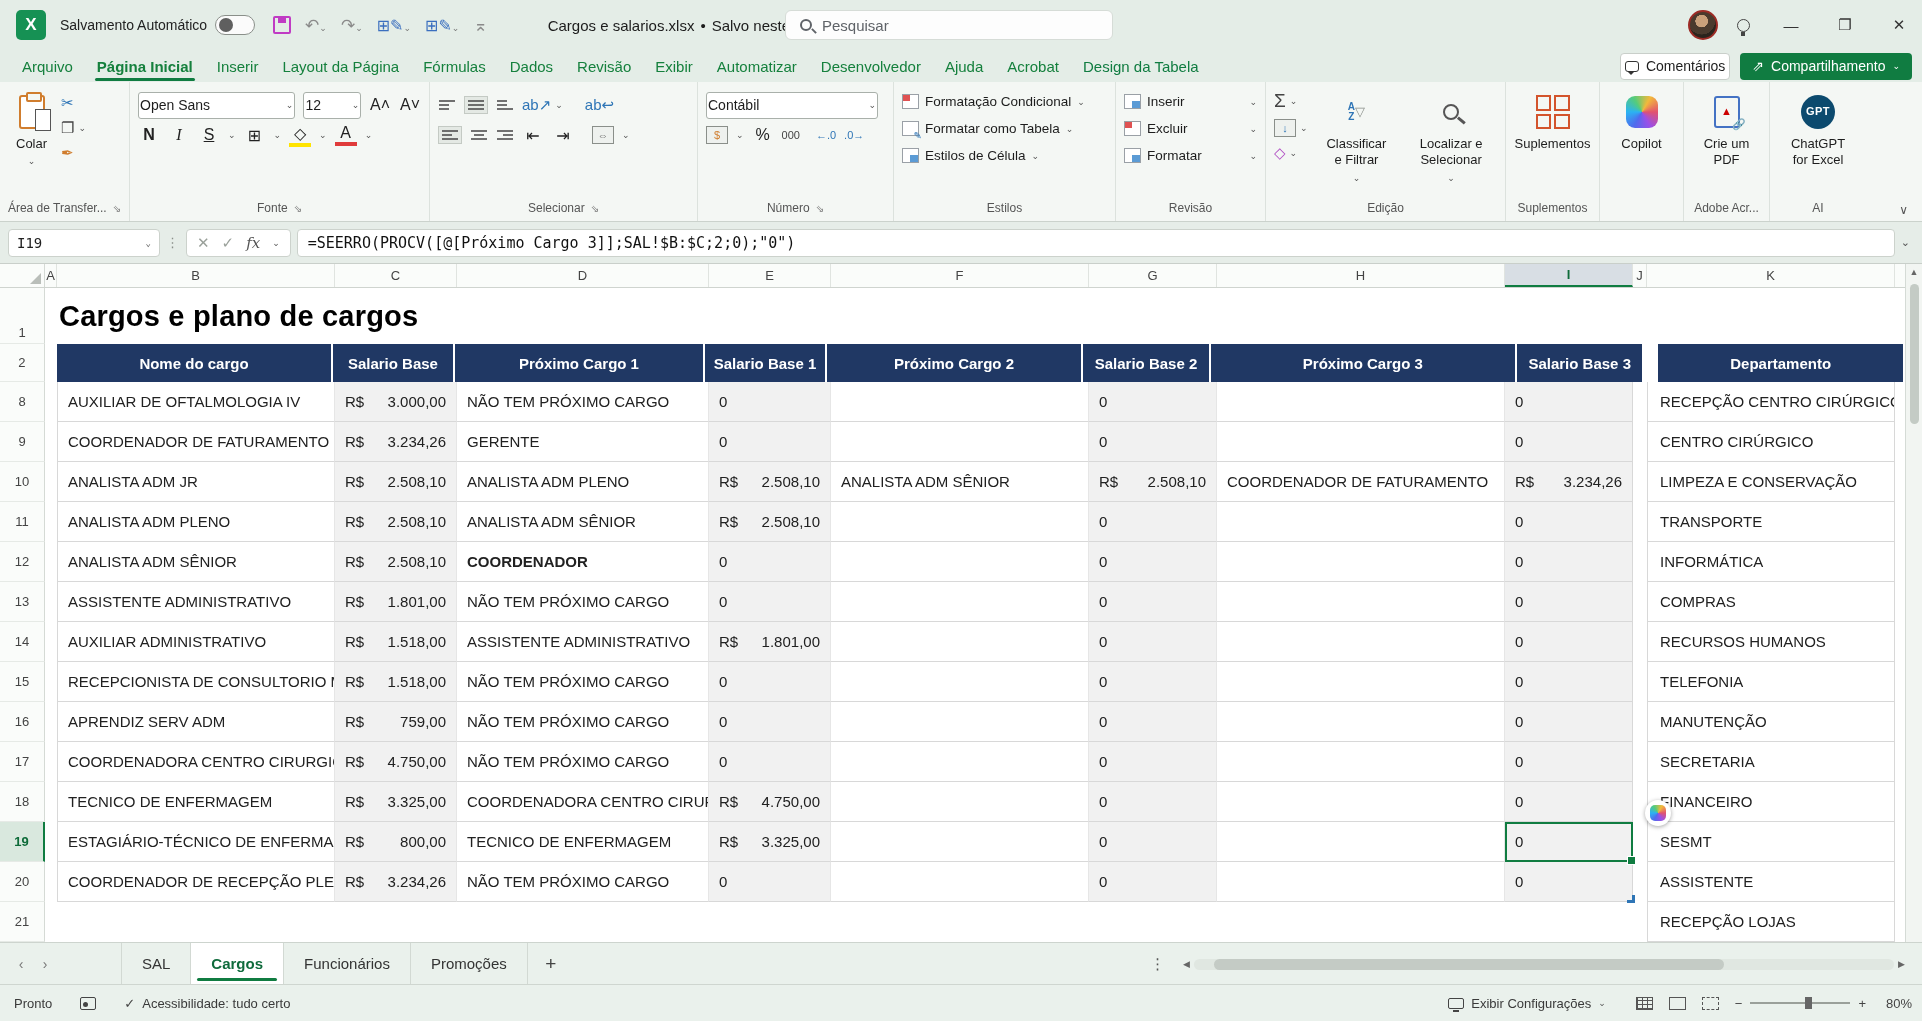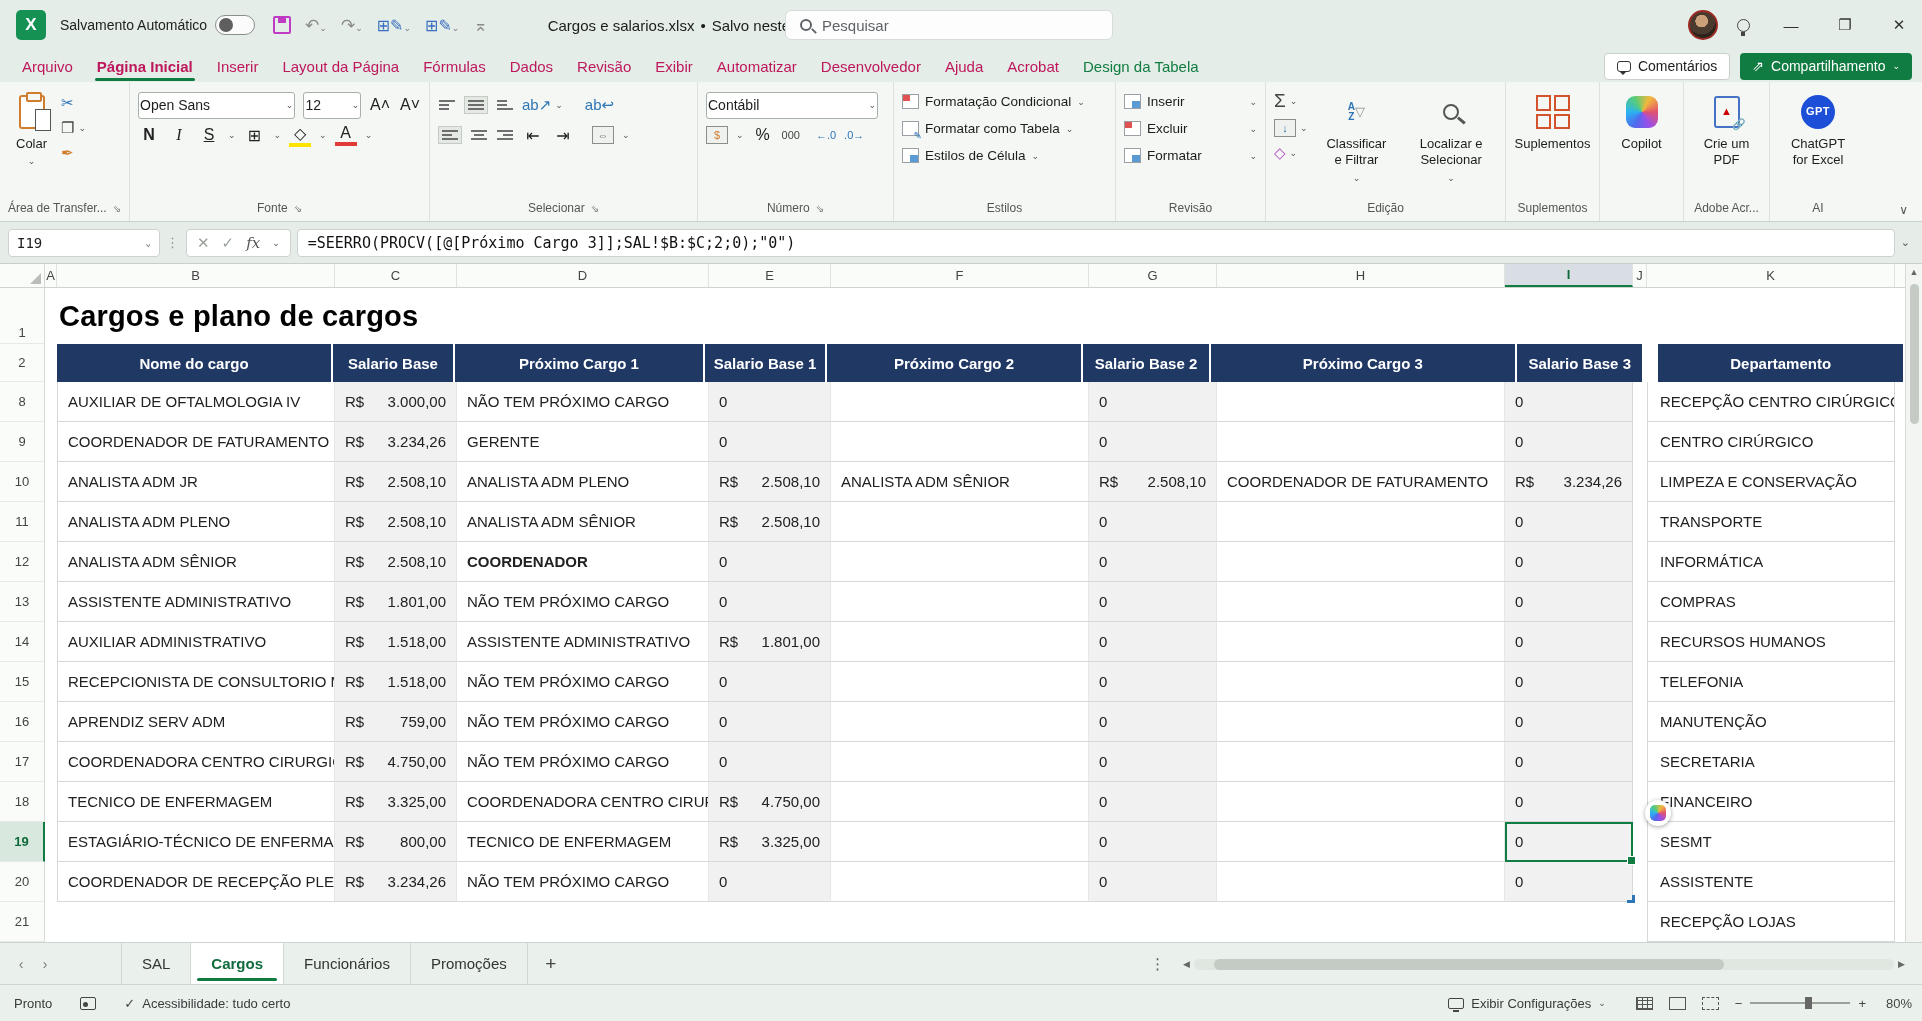--- a/index.html
+++ b/index.html
@@ -24,26 +24,26 @@
   .mag::after{content:"";position:absolute;left:9px;top:9px;width:6px;height:2px;background:#5f6368;transform:rotate(45deg);}
   .tb-right{position:absolute;right:0;top:0;height:50px;display:flex;align-items:center;gap:8px;}
   .avatar{width:30px;height:30px;border-radius:50%;border:2px solid #9c2b25;background:radial-gradient(circle at 45% 35%,#c9a07a 0 28%,#4a3a2d 29% 60%,#2b241d 61%);}
   .bulb{width:34px;height:34px;display:flex;align-items:center;justify-content:center;}
   .bulb i{width:13px;height:13px;border:1.6px solid #444;border-radius:50%;position:relative;display:block;}
   .bulb i::after{content:"";position:absolute;left:3.4px;top:12px;width:4px;height:4px;background:#444;}
   .wbtn{width:46px;height:50px;display:flex;align-items:center;justify-content:center;color:#333;font-size:15px;}
 
   
   .menubar{position:absolute;top:50px;left:0;width:1922px;height:32px;background:#E4EDE7;display:flex;align-items:center;padding-left:10px;}
-  .mtab{padding:0 12px;height:32px;display:flex;align-items:center;font-size:15px;color:#be185d;position:relative;white-space:nowrap;}
+  .mtab{padding:0 12px;height:32px;display:flex;align-items:center;font-size:15px;color:#15803d;position:relative;white-space:nowrap;}
   .mtab.active{font-weight:bold;}
   .mtab.active::after{content:"";position:absolute;left:10px;right:10px;bottom:1px;height:3px;background:#107C41;border-radius:2px;}
   .mtab.ctx{color:#107C41;text-align:center;}
   .mb-right{position:absolute;right:10px;top:50px;height:32px;display:flex;align-items:center;gap:10px;}
-  .comments-btn{height:27px;background:#fff;border:1px solid #c9cfca;border-radius:4px;display:flex;align-items:center;gap:7px;padding:0 12px;font-size:14px;color:#1d1d1d;}
+  .comments-btn{height:27px;background:#fff;border:1px solid #c9cfca;border-radius:4px;display:flex;align-items:center;gap:7px;padding:0 4px;font-size:14px;color:#1d1d1d;}
   .bubble{width:14px;height:11px;border:1.5px solid #333;border-radius:3px;position:relative;}
   .bubble::after{content:"";position:absolute;left:2px;top:10px;border:3px solid transparent;border-top-color:#333;}
   .share-btn{height:27px;background:#107C41;border-radius:4px;display:flex;align-items:center;gap:7px;padding:0 12px;font-size:14px;color:#fff;}
 
   
   .ribbon{position:absolute;top:82px;left:0;width:1922px;height:140px;background:#F4F7F4;border-bottom:1px solid #CBD2CC;display:flex;}
   .rgroup{display:flex;flex-direction:column;border-right:1px solid #DCE2DD;}
   .rcontent{height:114px;display:flex;align-items:flex-start;padding:8px 8px 0 8px;gap:6px;}
   .rlabel{height:24px;display:flex;align-items:center;justify-content:center;gap:6px;font-size:12px;color:#555;}
   .launcher{font-size:10px;color:#777;}
@@ -73,21 +73,21 @@
   .sum{font-size:19px;color:#444;}
   .az{font-size:10px;line-height:1;color:#2e75b6;font-weight:bold;text-align:center;}
   .funnel{color:#8a8f8a;font-size:13px;}
   .magbig{width:16px;height:16px;border:2px solid #555;border-radius:50%;position:relative;display:inline-block;}
   .magbig::after{content:"";position:absolute;left:12px;top:13px;width:9px;height:2.5px;background:#555;transform:rotate(40deg);}
   .addins-ico{width:34px;height:34px;display:grid;grid-template-columns:1fr 1fr;grid-template-rows:1fr 1fr;gap:3px;}
   .addins-ico i{border:2.5px solid #d3542c;}
   .copilot-ico{width:32px;height:32px;border-radius:9px;background:conic-gradient(from 210deg,#4f6bed,#2bb3f3,#55cc7a,#f2b93b,#e2526e,#9a4fe8,#4f6bed);}
   .pdf-ico{width:26px;height:32px;border:2px solid #4472c4;border-radius:3px;position:relative;color:#c00;font-size:11px;display:flex;align-items:center;justify-content:center;}
   .pdf-ico::after{content:"🔗";position:absolute;right:-9px;bottom:-6px;font-size:11px;color:#4472c4;}
-  .gpt-ico{width:34px;height:34px;border-radius:50%;background:#1d4ed8;color:#fff;font-weight:bold;font-size:11px;display:flex;align-items:center;justify-content:center;letter-spacing:.5px;}
+  .gpt-ico{width:34px;height:34px;border-radius:50%;background:#0c4a6e;color:#fff;font-weight:bold;font-size:11px;display:flex;align-items:center;justify-content:center;letter-spacing:.5px;}
   .collapse{position:absolute;right:14px;bottom:4px;font-size:12px;color:#555;}
 
   
   .fbar{position:absolute;top:222px;left:0;width:1922px;height:42px;background:#E6EDE8;border-bottom:1px solid #C9CFCA;display:flex;align-items:center;gap:6px;padding:0 8px;}
   .namebox{width:152px;height:28px;background:#fff;border:1px solid #ccd2cc;border-radius:4px;display:flex;align-items:center;justify-content:space-between;padding:0 8px;font-family:"DejaVu Sans Mono",monospace;font-size:14px;}
   .dots3{color:#8a8f8a;font-size:13px;letter-spacing:1px;}
   .fxgroup{height:28px;background:#fff;border:1px solid #ccd2cc;border-radius:4px;display:flex;align-items:center;gap:12px;padding:0 10px;color:#9aa09a;}
   .fx{font-family:"DejaVu Serif",serif;font-style:italic;color:#555;}
   .ffield{flex:1;height:28px;background:#fff;border:1px solid #ccd2cc;border-radius:4px;display:flex;align-items:center;padding:0 10px;font-family:"DejaVu Sans Mono",monospace;font-size:15px;color:#111;}
   .fexp{color:#555;font-size:11px;padding-right:4px;}

